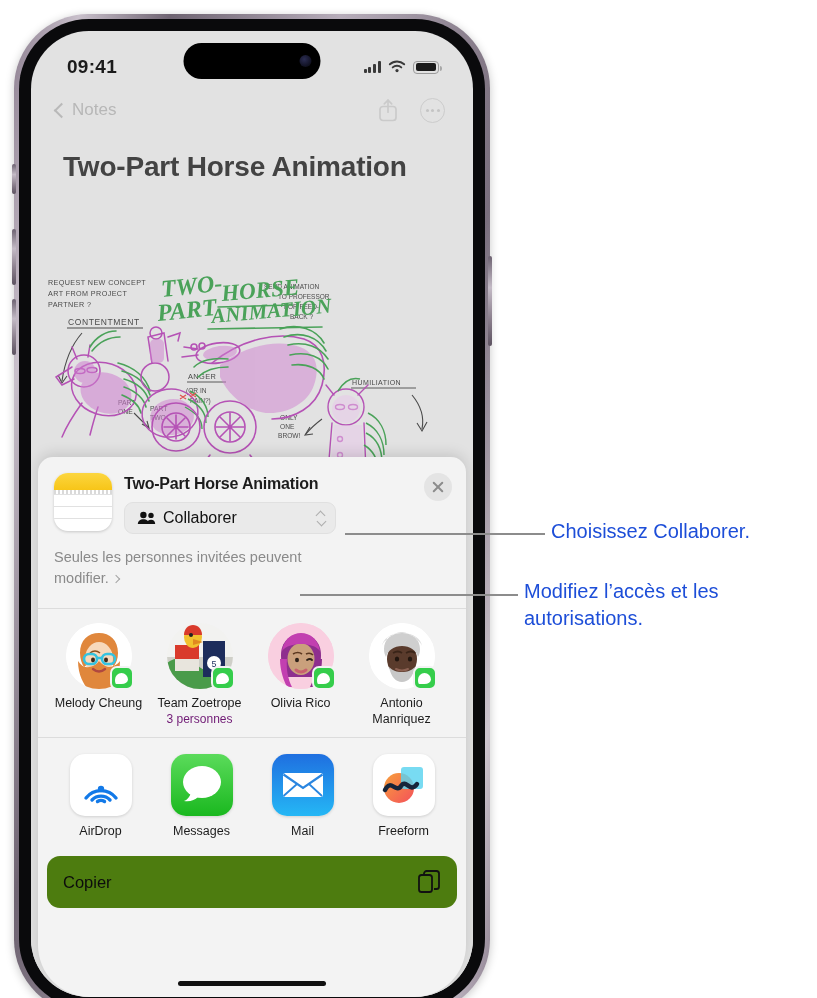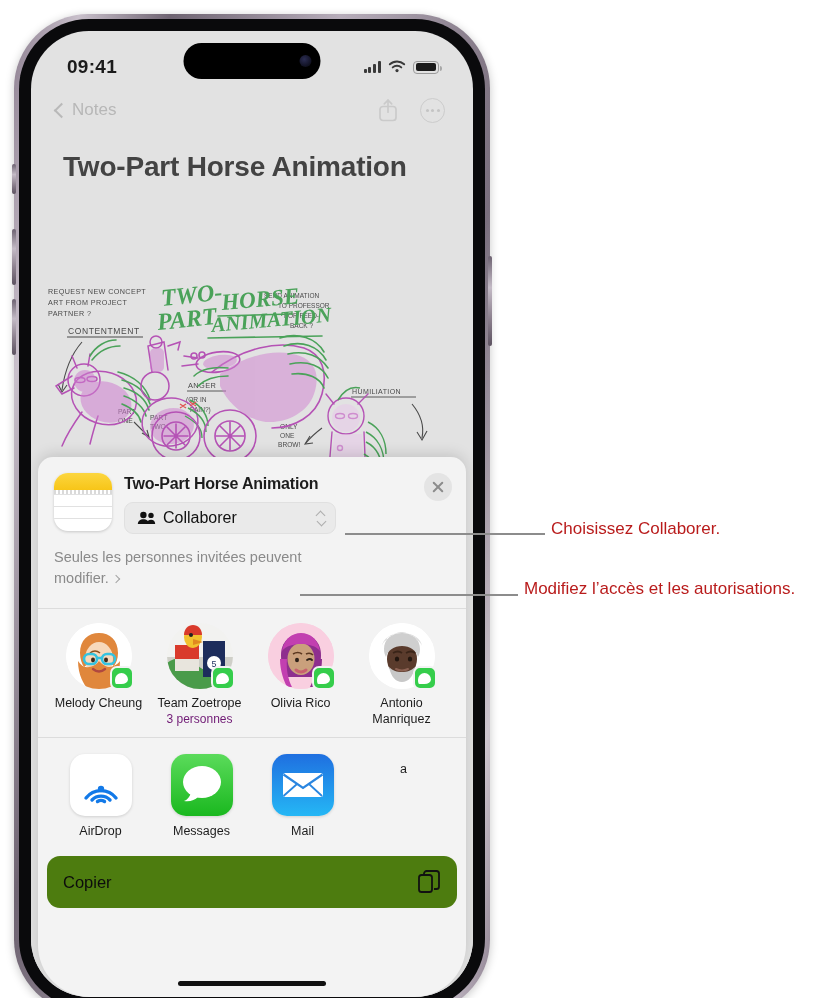--- a/index.html
+++ b/index.html
@@ -100,21 +100,21 @@
     display: flex; align-items: center; justify-content: center; gap: 2.5px; cursor:pointer;
   }
   #more-icon span { width: 3px; height: 3px; border-radius: 50%; background: #c4c4c4; }
 
   
   #note-body { position: absolute; top: 102px; left: 0; right: 0; bottom: 0; background: #e2e2e2; }
   #note-title {
     font-size: 28px; font-weight: bold; color: #434343;
     line-height: 1.28; padding: 16px 34px 0 32px; letter-spacing: -.2px;
   }
-  #sketch-area { position: absolute; top: 143px; left: 0; right: 0; height: 250px; overflow: hidden; }
+  #sketch-area { position: absolute; top: 134px; left: 0; right: 0; height: 250px; overflow: hidden; }
   #sketch-svg { width: 100%; height: 100%; display: block; }
 
   
   #share-sheet {
     position: absolute; left: 7px; right: 7px; bottom: 0;
     background: #f3f3f3; border-radius: 15px 15px 52px 52px;
     box-shadow: 0 -3px 14px rgba(0,0,0,.13);
     height: 540px; overflow: hidden;
   }
   #sheet-header { display: flex; align-items: flex-start; padding: 16px 14px 0 16px; position: relative; }
@@ -201,21 +201,21 @@
   }
   .action-label { font-size: 16.5px; color: #0c0c0c; }
 
   #home-indicator {
     position: absolute; bottom: 11px; left: 50%; transform: translateX(-50%);
     width: 148px; height: 5px; background: #111; border-radius: 3px;
   }
 
   
   .callout-text {
-    position: absolute; font-size: 17px; color: #b91c1c; line-height: 1.33;
+    position: absolute; font-size: 20px; color: #1d4ed8; line-height: 1.33;
   }
   #callout-1 { left: 551px; top: 518px; width: 262px; }
   #callout-2 { left: 524px; top: 578px; width: 290px; }
   .leader-line { position: absolute; height: 2px; background: #8c8c8c; }
   #leader-1 { left: 345px; top: 533px; width: 200px; }
   #leader-2 { left: 300px; top: 594px; width: 218px; }
 </style>
 </head>
 <body>
 
@@ -609,20 +609,36 @@
               <div class="app-icon" style="background:linear-gradient(180deg,#1f6fe0,#25b7f5)">
                 <svg viewBox="0 0 62 62" width="62" height="62">
                   <rect x="11" y="19" width="40" height="24" rx="2.5" fill="#fff"></rect>
                   <path d="M11.5 20.5 31 34l19.5-13.5" fill="none" stroke="#2b86e0" stroke-width="2.2"></path>
                   <path d="M11.5 42 25 30m25 12L37 30" fill="none" stroke="#2b86e0" stroke-width="1.8"></path>
                 </svg>
               </div>
               <div class="app-name">Mail</div>
             </div>
 
+            <div class="app">
+              <div class="app-icon" style="background:#fff">
+                <svg viewBox="0 0 62 62" width="62" height="62">
+                  <circle cx="26" cy="34" r="15" fill="url(#ffg)"></circle>
+                  <defs>
+                    <linearGradient id="ffg" x1="0" y1="0" x2="1" y2="1">
+                      <stop offset="0" stop-color="#f7a03c"></stop>
+                        <stop offset="1" stop-color="#f4505a"></stop>
+                    </linearGradient>
+                  </defs>
+                  <rect x="28" y="13" width="22" height="22" rx="3" fill="#5ad3ef" opacity=".82"></rect>
+                  <path d="M12 36c6-12 11 4 16-4s9 8 16-2" fill="none" stroke="#17253a" stroke-width="4.5" stroke-linecap="round"></path>
+                </svg>
+              </div>
+              <div class="app-name">Freeform</div>
+            </div>
 
             <div class="app">
 
               <div class="app-name">a</div>
             </div>
           </div>
 
           <div id="actions-list">
             <div class="action-row">
               <span class="action-label">Copier</span>

